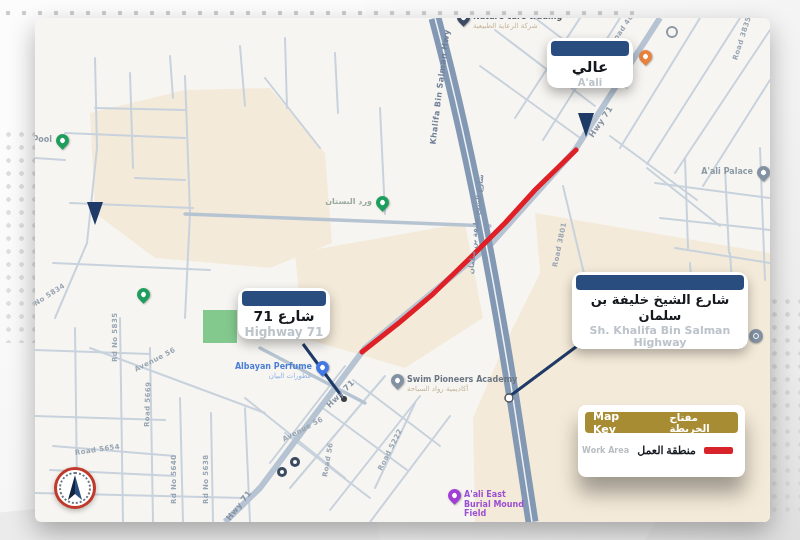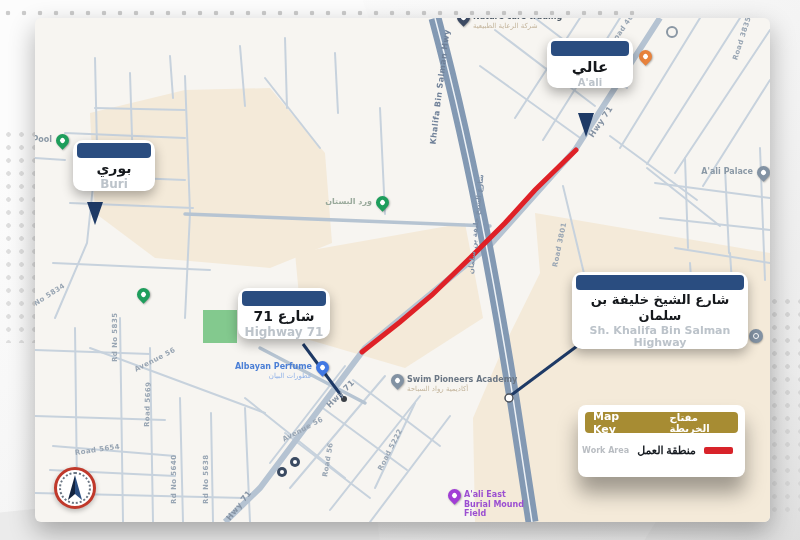--- a/index.html
+++ b/index.html
@@ -280,25 +280,20 @@
       <div class="rlabel" style="left: 40px; top: 431px; font-size: 7px; color: rgb(152, 165, 179); transform: rotate(-8deg);">Road 5654</div>
       <div class="rlabel" style="left: 345px; top: 448px; font-size: 7px; color: rgb(152, 165, 179); transform: rotate(-63deg);">Road 5222</div>
       <div class="rlabel" style="left: -12px; top: 290px; font-size: 7px; color: rgb(152, 165, 179); transform: rotate(-33deg);">Rd No 5834</div>
     </div>
 
   <div class="callout" id="callout-aali" style="left:512px;top:20px;width:86px;">
     <div class="hdr"></div>
     <div class="ar">عالي</div>
     <div class="en">A'ali</div>
   </div>
-  <div class="callout" id="callout-buri" style="left:38px;top:122px;width:82px;">
-    <div class="hdr"></div>
-    <div class="ar">بوري</div>
-    <div class="en">Buri</div>
-  </div>
   <div class="callout" id="callout-hwy71" style="left:203px;top:270px;width:92px;">
     <div class="hdr"></div>
     <div class="ar">شارع 71</div>
     <div class="en">Highway 71</div>
   </div>
   <div class="callout" id="callout-khalifa" style="left:537px;top:254px;width:176px;">
     <div class="hdr"></div>
     <div class="ar">شارع الشيخ خليفة بن سلمان</div>
     <div class="en">Sh. Khalifa Bin Salman Highway</div>
   </div>

